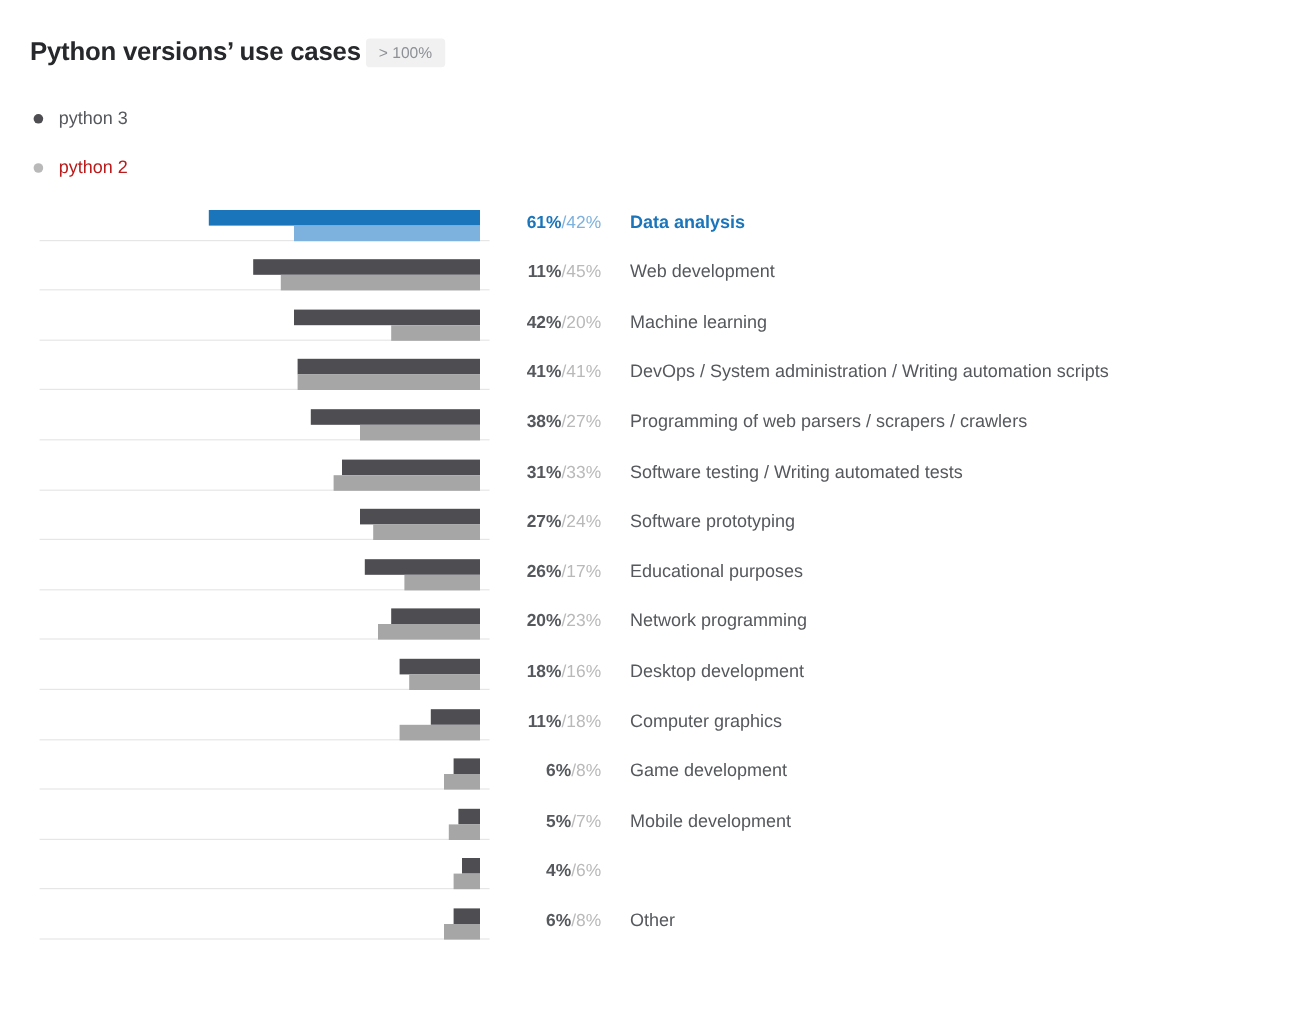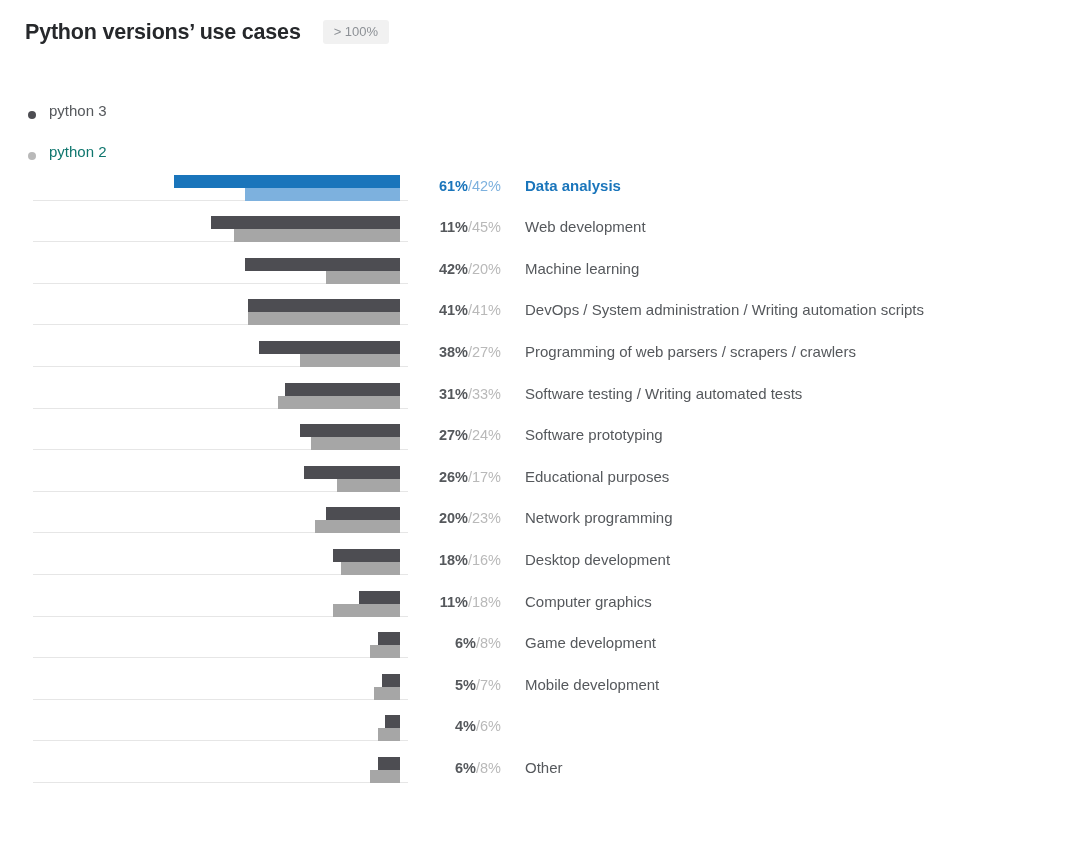--- a/index.html
+++ b/index.html
@@ -12,22 +12,22 @@
     height: 848px;
     font-family: "Liberation Sans", sans-serif;
     color: #3c4043;
     overflow: hidden;
     position: relative;
   }
 
   
   .header {
     display: flex;
-    align-items: flex-start;
-    gap: 22px;
+    align-items: flex-end;
+    gap: 4px;
     padding: 20px 8px 0 25px;
     height: 36px;
   }
   .chart-title {
     font-size: 21.5px;
     font-weight: bold;
     color: #26282b;
     letter-spacing: -0.2px;
     white-space: nowrap;
   }
@@ -40,37 +40,37 @@
     white-space: nowrap;
     line-height: 1;
   }
 
   
   .legend {
     margin: 22px 0 0 28px;
   }
   .legend-row {
     display: flex;
-    align-items: flex-end;
+    align-items: center;
     gap: 13px;
     height: 41px;
   }
   .legend-dot {
     width: 8px;
     height: 8px;
     border-radius: 50%;
     flex: none;
   }
   .legend-label {
     font-size: 15px;
   }
   .legend-row.py3 .legend-dot { background: #4d4d52; }
   .legend-row.py3 .legend-label { color: #55585c; }
   .legend-row.py2 .legend-dot { background: #b9b9b9; }
-  .legend-row.py2 .legend-label { color: #0f766e; }
+  .legend-row.py2 .legend-label { color: #b91c1c; }
 
   
   .rows {
     position: relative;
     margin-top: 6px;
     margin-left: 8px;
   }
   .row {
     position: relative;
     height: 41.6px;

